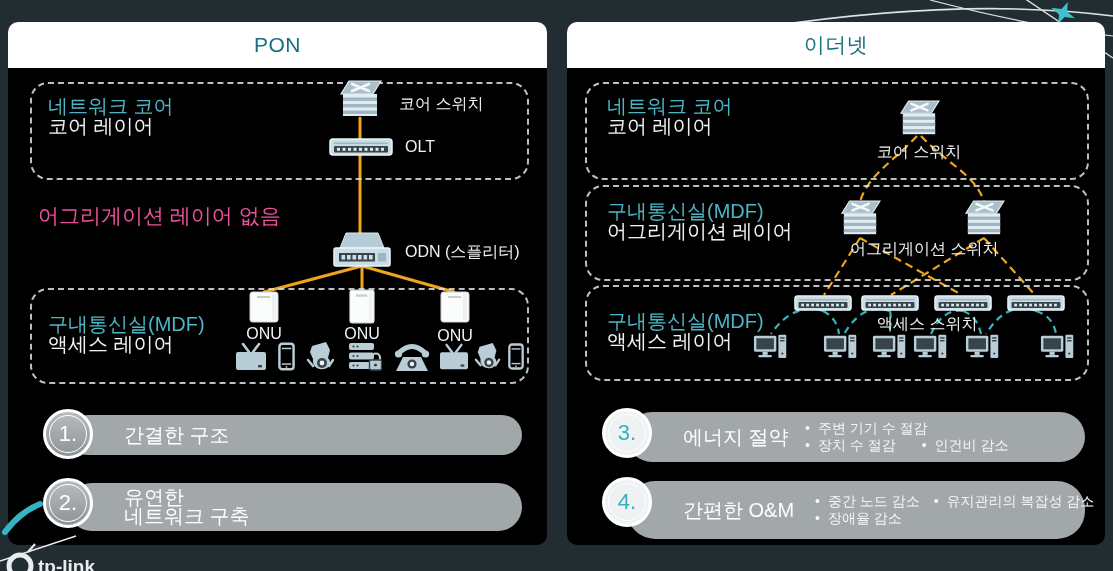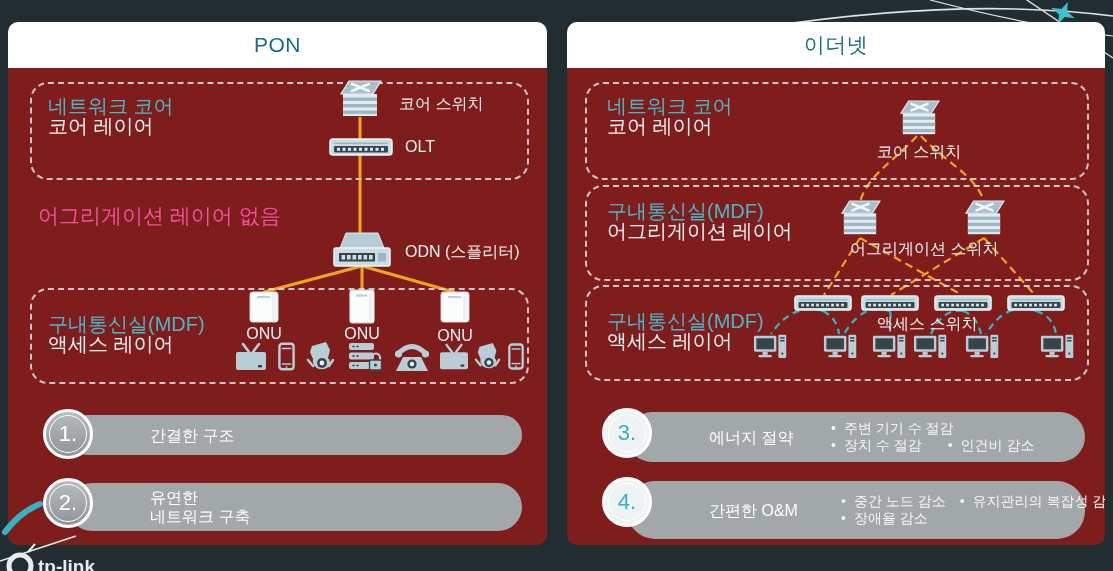--- a/index.html
+++ b/index.html
@@ -4,42 +4,42 @@
 <title>Diagram</title>
 <style>
   html,body{margin:0;padding:0;}
   body{
     width:1113px;height:571px;position:relative;overflow:hidden;
     background:#222d31;
     font-family:"Liberation Sans","DejaVu Sans",sans-serif;
   }
   .panel{
     position:absolute;top:22px;height:523px;border-radius:10px;
-    background:#7f1d1d;overflow:hidden;z-index:1;
+    background:#000000;overflow:hidden;z-index:1;
   }
   .panel-header{
     height:46px;background:#ffffff;display:flex;align-items:center;justify-content:center;
   }
   .panel-title{color:#176f80;font-size:21px;letter-spacing:.5px;}
   .panel-body{position:relative;height:477px;}
   .dashed-box{
     position:absolute;border:2px dashed rgba(220,226,228,.85);border-radius:18px;
   }
   .layer-label{position:absolute;line-height:20px;font-size:20px;}
   .layer-label .t1{color:#4db6c6;}
   .layer-label .t2{color:#eff3f4;}
   .dev-label{position:absolute;color:#eff3f4;font-size:16px;white-space:nowrap;}
   .pink-note{position:absolute;color:#f0519d;font-size:21px;white-space:nowrap;}
   .diagram-svg{position:absolute;left:0;top:0;pointer-events:none;}
   .icon{position:absolute;}
   .pill{
     position:absolute;background:#a2a7a9;border-radius:28px;
     display:flex;align-items:center;color:#fbfcfc;padding-left:56px;box-sizing:border-box;
   }
-  .pill-title{font-size:16px;color:#fdfefe;line-height:19px;flex-shrink:0;margin-left:26px;}
+  .pill-title{font-size:20px;color:#fdfefe;line-height:19px;flex-shrink:0;}
   .bullets{font-size:14px;line-height:17px;color:#f4f6f6;}
   .bullet-line{display:flex;white-space:nowrap;}
   .bullet-item{margin-right:26px;white-space:nowrap;}
   .bullet-item:before{content:"•";margin-right:8px;}
   .badge-circle{
     position:absolute;width:50px;height:50px;border-radius:50%;
     border:3px solid #ffffff;box-sizing:border-box;z-index:3;
     display:flex;align-items:center;justify-content:center;
   }
   .badge-circle .inner{

